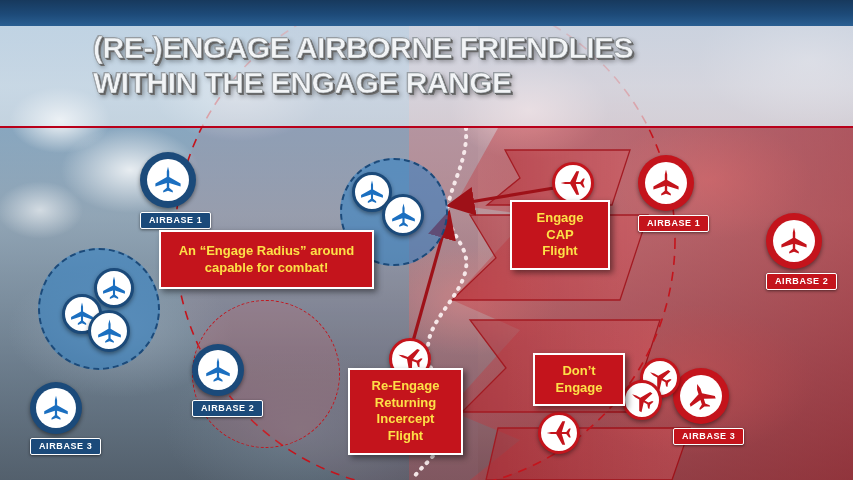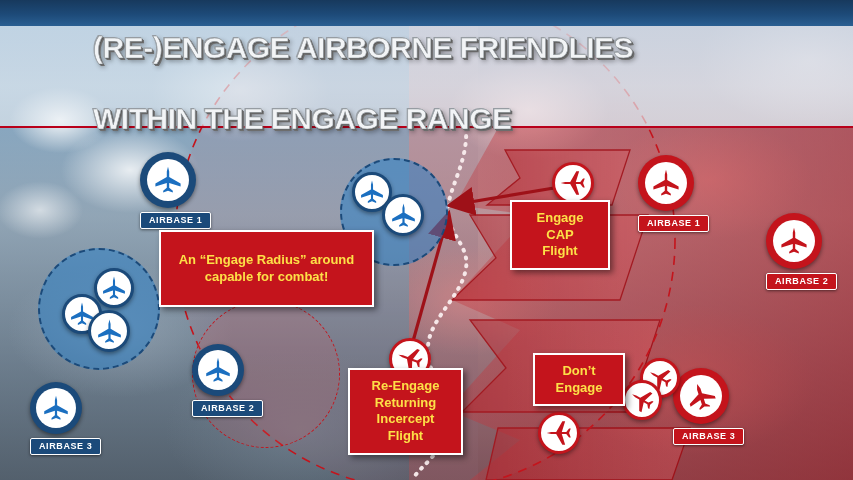--- a/index.html
+++ b/index.html
@@ -58,21 +58,21 @@
   .title {
     position:absolute; left:93px; top:30px; width:700px;
     font-size: 30px; font-weight: bold; line-height: 1.18;
     color: #f2f4f6;
     letter-spacing: -0.5px;
     text-shadow:
       1px 1px 0 #5a5a5a, 2px 2px 0 #6d6d6d, -1px -1px 0 #9aa0a6,
       3px 3px 5px rgba(0,0,0,.45);
     -webkit-text-stroke: 0.6px #8e9499;
   }
-  .title .l2 { display:block;margin-top:36px; }
+  .title .l2 { display:block; }
 
   
   .unit {
     position: absolute;
     display:flex; flex-direction:column; 
   }
   .disc {
     border-radius: 50%;
     display:flex; align-items:center; justify-content:center;
     box-shadow: 0 2px 4px rgba(0,0,0,.45);
@@ -119,21 +119,21 @@
   
   .callout {
     position:absolute;
     background:#c4141c;
     border:2px solid #ffffff;
     color:#fde047; font-weight:bold;
     text-align:center;
     box-shadow: 3px 3px 6px rgba(0,0,0,.45);
     line-height:1.28;
   }
-  .callout.big { padding:20px 12px; font-size:13px; }
+  .callout.big { padding:11px 12px; font-size:13px; }
   .callout.sm  { padding:8px 10px;  font-size:13px; }
 
   svg { display:block; }
 </style>
 </head>
 <body>
 
 <div id="stage">
 
   <div class="bg-base"></div>

